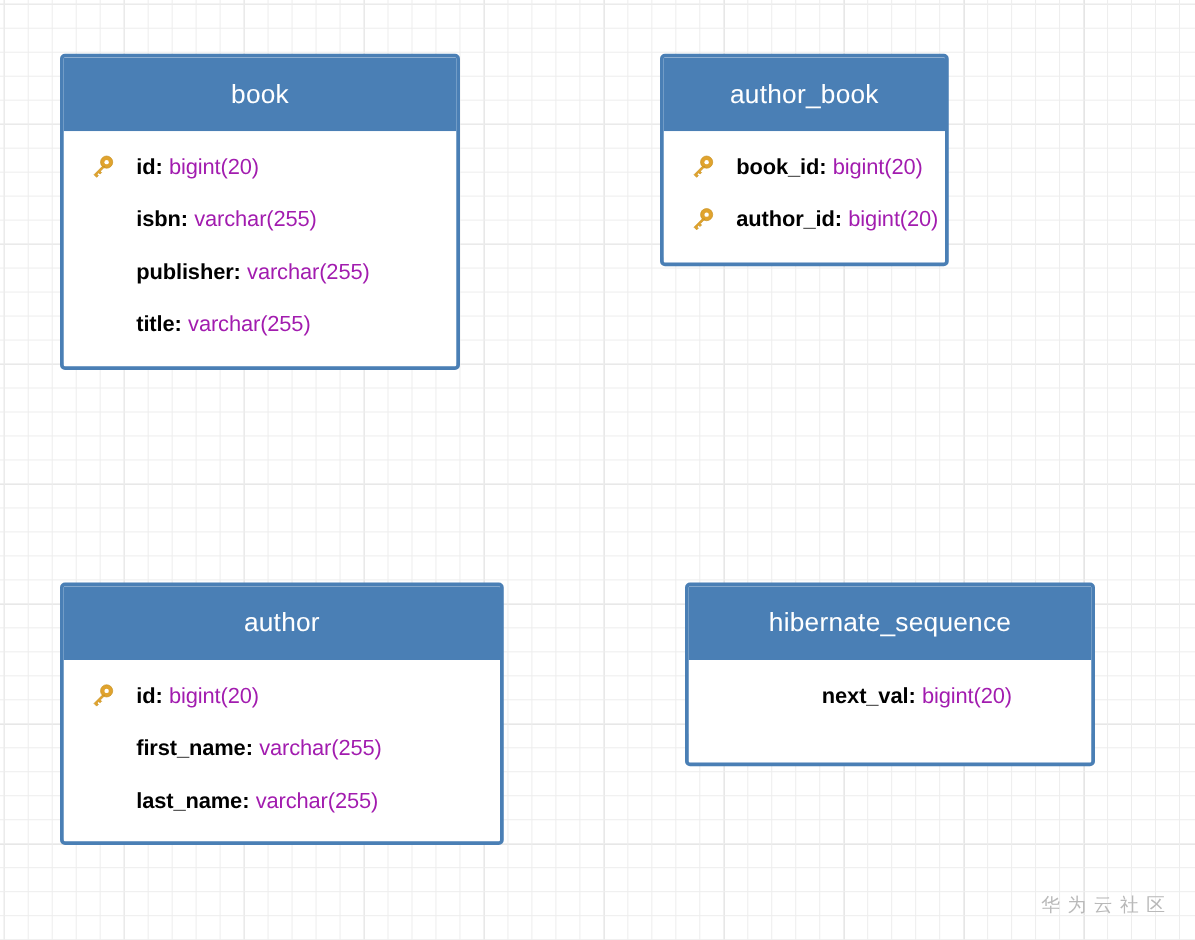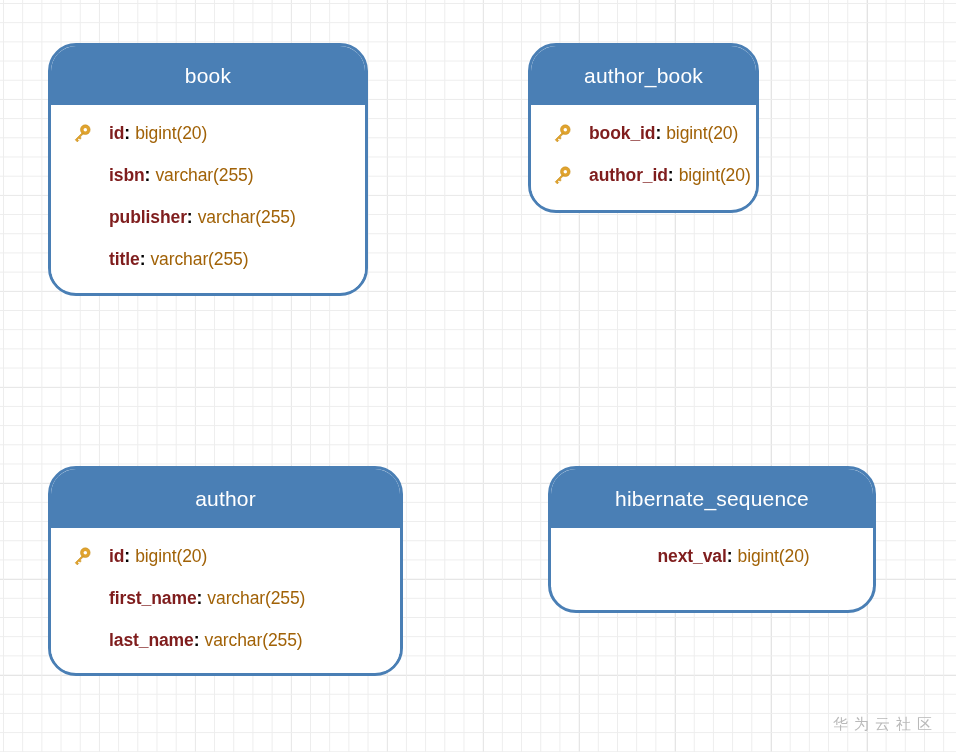--- a/index.html
+++ b/index.html
@@ -31,21 +31,21 @@
       19.2px 19.2px,
       96px 96px,
       96px 96px;
     background-position: 3px 3px, 3px 3px, 3px 3px, 3px 3px;
   }
 
   .table-node {
     position: absolute;
     box-sizing: border-box;
     border: 3px solid #4a7fb5;
-    border-radius: 28px;
+    border-radius: 4px;
     background: #ffffff;
     overflow: hidden;
   }
 
   .table-header {
     background: #4a7fb5;
     color: #ffffff;
     text-align: center;
     font-size: 21px;
     line-height: 21px;
@@ -85,32 +85,32 @@
   .key-slot.empty { }
 
   .key-icon {
     display: block;
     width: 22px;
     height: 22px;
   }
 
   .col-name {
     font-size: 17.5px;
-    color: #7f1d1d;
+    color: #000000;
     font-weight: 600;
     letter-spacing: -0.1px;
   }
   .col-sep {
     font-size: 17.5px;
     color: #000000;
     font-weight: 600;
   }
   .col-type {
     font-size: 17.5px;
-    color: #a16207;
+    color: #a21caf;
     padding-left: 5px;
     letter-spacing: -0.1px;
   }
 
   
   #node-book            { left: 48px;  top: 43px;  width: 320px; height: 253px; }
   #node-author_book     { left: 528px; top: 43px;  width: 231px; height: 170px; }
   #node-author          { left: 48px;  top: 466px; width: 355px; height: 210px; }
   #node-hibernate       { left: 548px; top: 466px; width: 328px; height: 147px; }
 

